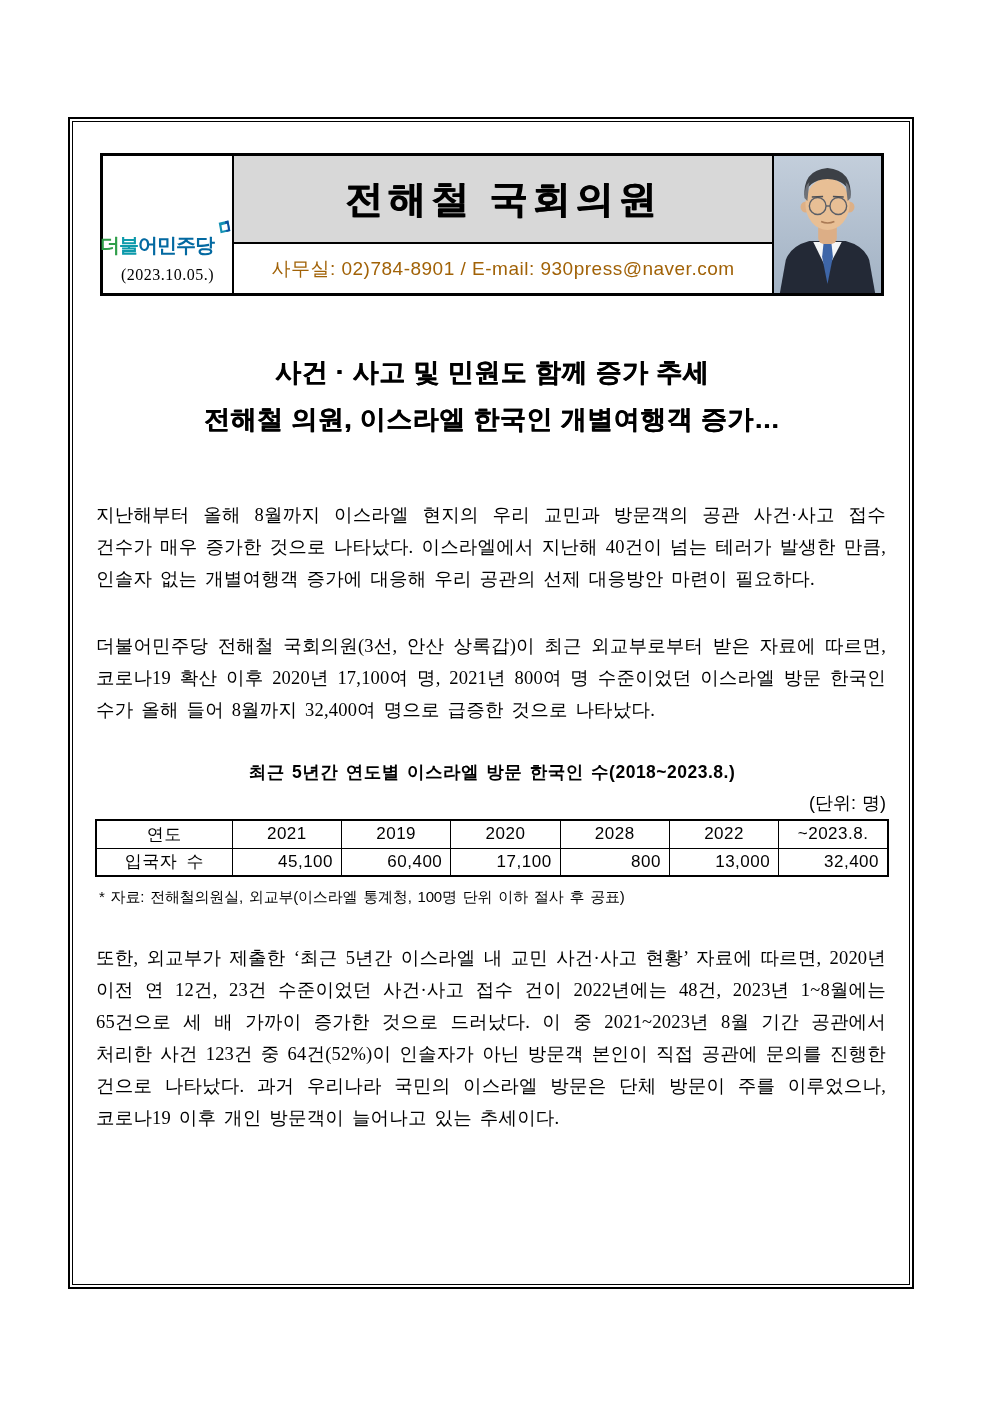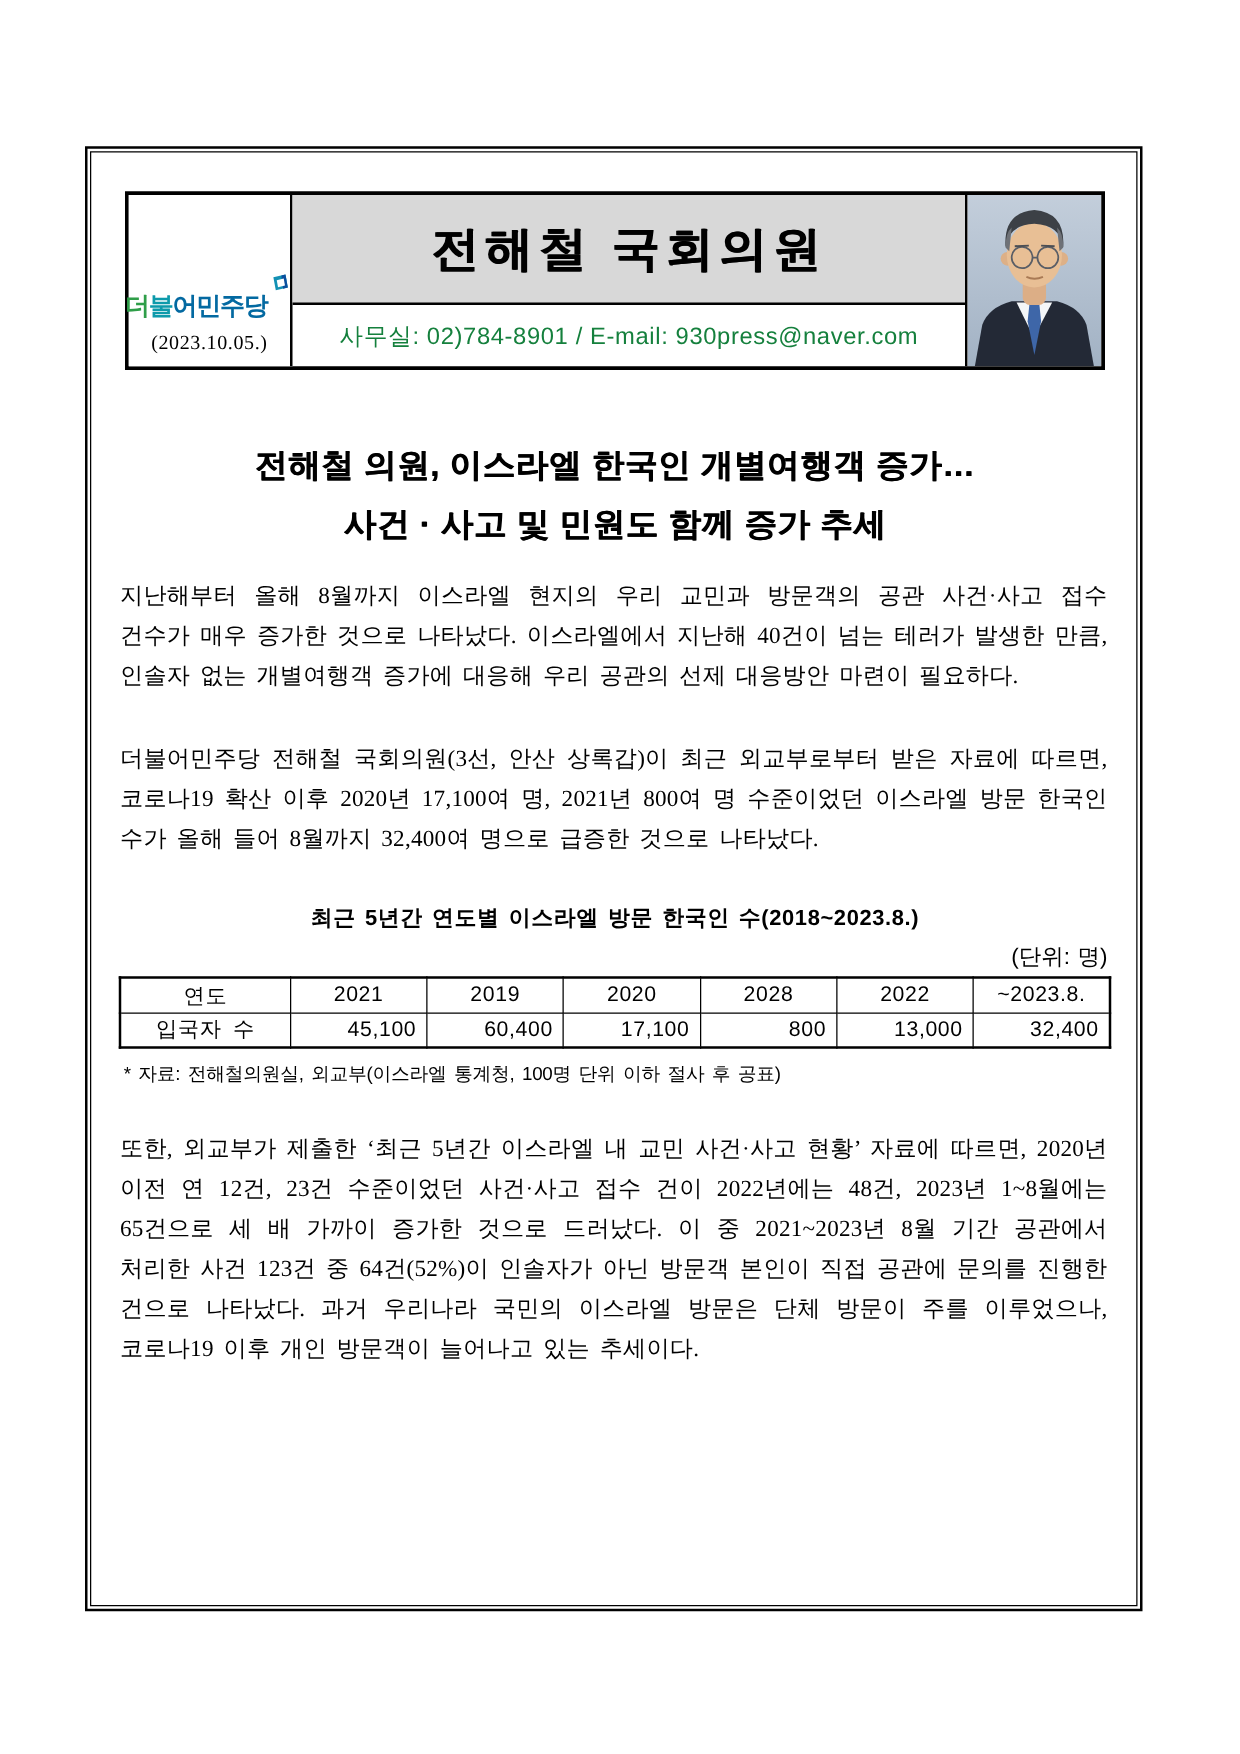--- a/index.html
+++ b/index.html
@@ -46,40 +46,40 @@
   .header-title {
     font-family:"Liberation Sans","DejaVu Sans",sans-serif;
     font-weight:900; font-size:38px; letter-spacing:5px;
     text-shadow:1px 0 0 #000;
   }
   .header-contact-cell {
     flex:1; display:flex; align-items:center; justify-content:center;
   }
   .header-contact {
     font-family:"Liberation Sans","DejaVu Sans",sans-serif;
-    font-size:19px; color:#15803d; letter-spacing:0.5px; white-space:nowrap;
+    font-size:19px; color:#a16207; letter-spacing:0.5px; white-space:nowrap;
   }
   .header-photo { width:109px; border-left:2px solid #000; overflow:hidden; }
   .header-photo svg { display:block; width:100%; height:100%; }
 
   
   .release-title {
     margin-top:53px; text-align:center;
     font-family:"Liberation Sans","DejaVu Sans",sans-serif;
     font-weight:900; font-size:26px; line-height:47px; letter-spacing:0.5px;
     text-shadow:0.6px 0 0 #000;
   }
 
   
   .body-para {
     margin:35px 3px 0 1px;
     font-size:18.5px; line-height:32px;
     text-align:justify; word-break:keep-all; word-spacing:3px; letter-spacing:0.2px;
   }
-  .body-para.first { margin-top:18px; }
+  .body-para.first { margin-top:56px; }
 
   
   .table-section { margin-top:34px; }
   .table-title {
     text-align:center;
     font-family:"Liberation Sans","DejaVu Sans",sans-serif;
     font-weight:700; font-size:17.5px; letter-spacing:0.5px; word-spacing:2px;
   }
   .table-unit {
     text-align:right; margin:7px 3px 4px 0;
@@ -165,22 +165,22 @@
           <path d="M53 50 L57 50" stroke="#5a5e66" stroke-width="1.4"></path>
 
           <path d="M38.5 41 L50 40.5" stroke="#4b4e54" stroke-width="1.6"></path>
           <path d="M60 40.5 L71 41" stroke="#4b4e54" stroke-width="1.6"></path>
           <path d="M48 65.5 Q54.5 68.5 61.5 65.5" stroke="#a97a55" stroke-width="1.6" fill="none"></path>
         </svg>
       </div>
     </div>
 
     <div class="release-title">
+      <div>사건 · 사고 및 민원도 함께 증가 추세</div>
       <div>전해철 의원, 이스라엘 한국인 개별여행객 증가…</div>
-      <div>사건 · 사고 및 민원도 함께 증가 추세</div>
     </div>
 
     <p class="body-para first">지난해부터 올해 8월까지 이스라엘 현지의 우리 교민과 방문객의 공관 사건·사고 접수 건수가 매우 증가한 것으로 나타났다. 이스라엘에서 지난해 40건이 넘는 테러가 발생한 만큼, 인솔자 없는 개별여행객 증가에 대응해 우리 공관의 선제 대응방안 마련이 필요하다.</p>
     <p class="body-para">더불어민주당 전해철 국회의원(3선, 안산 상록갑)이 최근 외교부로부터 받은 자료에 따르면, 코로나19 확산 이후 2020년 17,100여 명, 2021년 800여 명 수준이었던 이스라엘 방문 한국인 수가 올해 들어 8월까지 32,400여 명으로 급증한 것으로 나타났다.</p>
 
     <div class="table-section">
       <div class="table-title">최근 5년간 연도별 이스라엘 방문 한국인 수(2018~2023.8.)</div>
       <div class="table-unit">(단위: 명)</div>
 
       <table class="visitors">

